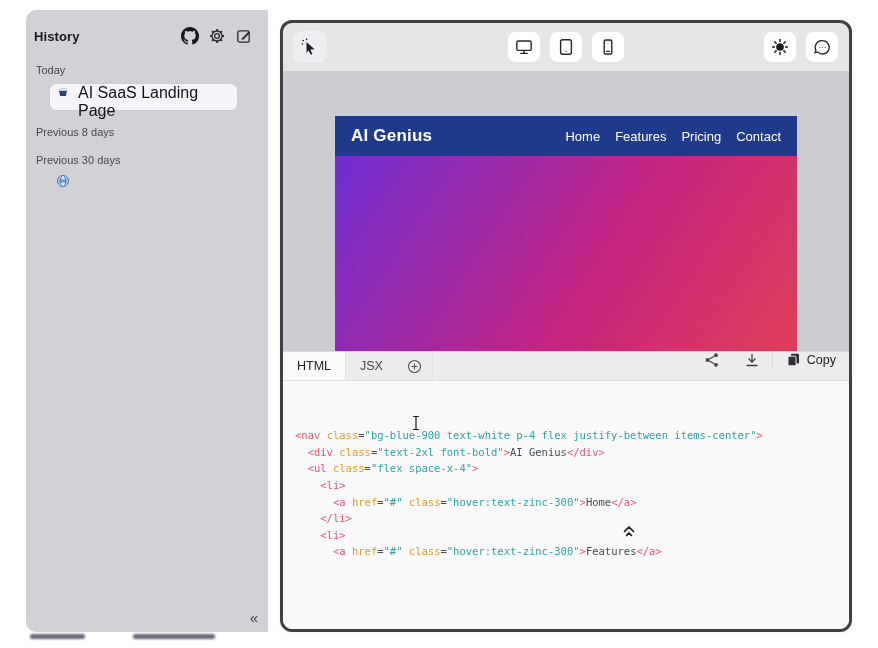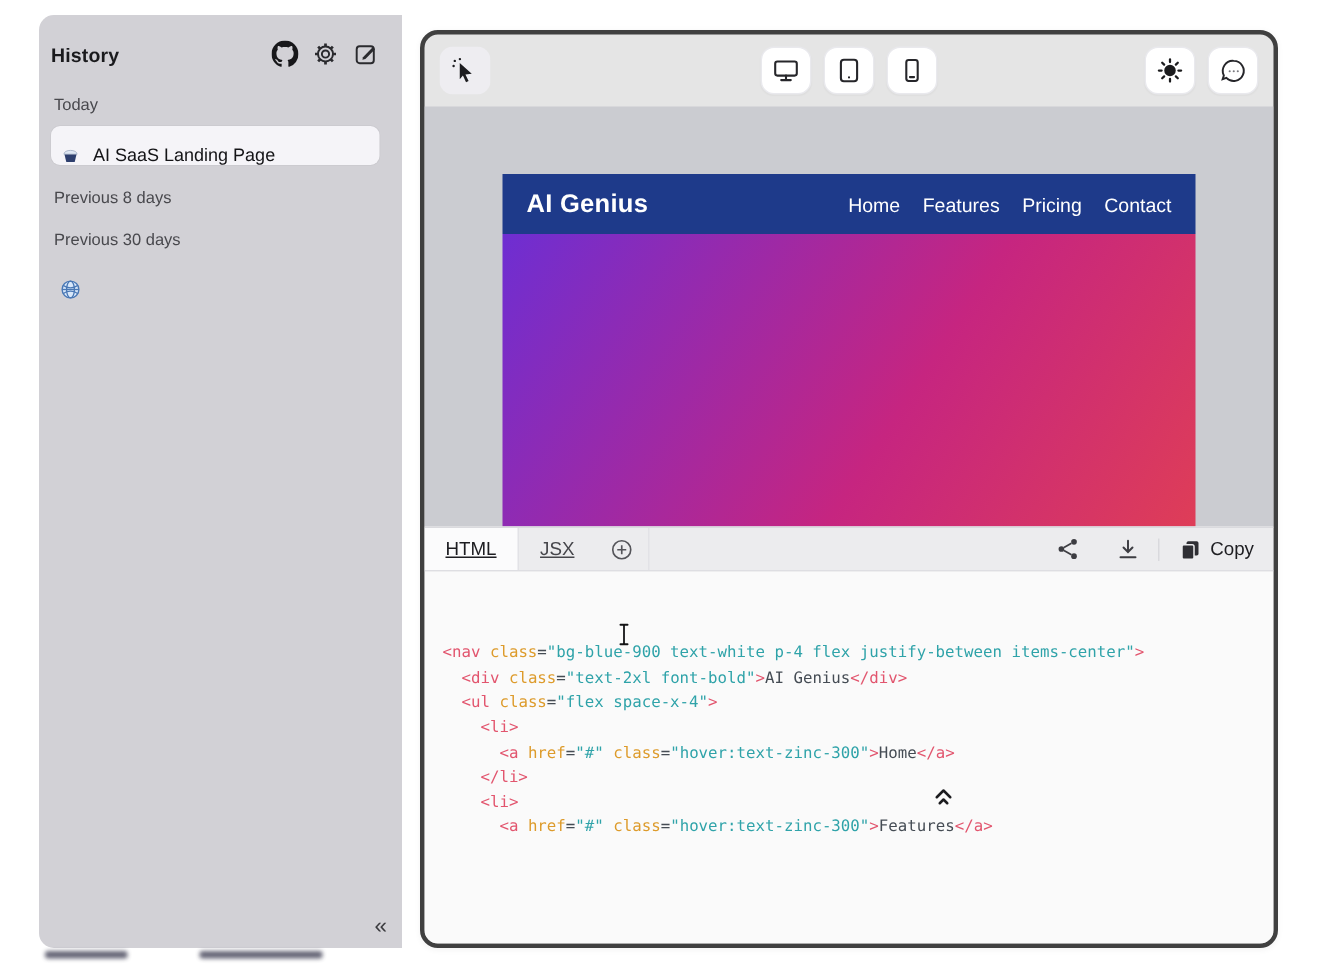--- a/index.html
+++ b/index.html
@@ -10,22 +10,22 @@
             display:flex; border-radius:10px; }
 
   
   .sidebar { width:242px; background:#d2d1d6; border-radius:10px 0 0 10px;
              position:relative; padding:14px 15px 0 8px; flex:none; }
   .sb-header { display:flex; align-items:center; height:24px; }
   .sb-title { font-size:13px; font-weight:600; color:#1a1a1d; letter-spacing:.1px; }
   .sb-icons { margin-left:auto; display:flex; align-items:center; gap:9px; }
   .sb-icon-btn { width:18px; height:18px; display:flex; align-items:center; justify-content:center; color:#1d1d1f; }
   .sb-section { font-size:11px; color:#48484d; margin:16px 0 8px 2px; }
-  .sb-item { display:flex; align-items:flex-end; gap:8px; height:26px; padding:0 6px;
-             font-size:12px; color:#141417; border-radius:6px; margin:2px 0; }
+  .sb-item { display:flex; align-items:flex-start; gap:8px; height:26px; padding:0 6px;
+             font-size:16px; color:#141417; border-radius:6px; margin:2px 16px; }
   .sb-item.selected { background:#f5f4f8; box-shadow:0 0 0 0.5px rgba(0,0,0,.04); }
   .sb-item .mini-icon { width:14px; height:14px; flex:none; }
   .collapse-btn { position:absolute; right:10px; bottom:6px; font-size:15px; color:#3a3a3e; cursor:default; }
 
   
   .main { flex:1; background:#ffffff; border-radius:0 10px 10px 0; position:relative; }
   .card { position:absolute; left:12px; top:10px; right:0; bottom:0;
           background:#e5e5e5; border:3px solid #404040; border-radius:12px;
           box-shadow:0 1px 4px rgba(0,0,0,.05); display:flex; flex-direction:column; overflow:hidden; }
 
@@ -42,24 +42,24 @@
   .site-nav { height:40px; flex:none; color:#fff; display:flex; align-items:center;
               justify-content:space-between; padding:0 16px; }
   .site-brand { font-size:17px; font-weight:bold; letter-spacing:.2px; }
   .site-links { display:flex; gap:15px; font-size:13px; }
   .site-hero { flex:1; }
 
   
   .codebar { height:30px; flex:none; background:#ececee; border-top:1px solid #dadade;
              border-bottom:1px solid #dedee2; display:flex; align-items:stretch;
              font-size:12.5px; color:#46464b; }
-  .tab { display:flex; align-items:center; padding:0 14px;text-decoration:underline; }
+  .tab { display:flex; align-items:center; padding:0 14px; }
   .tab.active { background:#fbfbfc; color:#1d1d21; border-right:1px solid #e2e2e6; font-weight:500; }
   .tab-plus { display:flex; align-items:center; padding:0 10px; border-right:1px solid #e2e2e6; }
-  .code-actions { margin-left:auto; display:flex; align-items:center; }
+  .code-actions { margin-left:auto; display:flex; align-items:flex-start; }
   .action-icon { display:flex; align-items:center; padding:0 12px; }
   .copy-btn { display:flex; align-items:center; gap:6px; padding:0 13px;
               border-left:1px solid #d9d9dd; color:#1d1d21; }
 
   .code-area { flex:1; background:#fafafa; padding:13px 0 0 12px; position:relative;
                font-family:"DejaVu Sans Mono","Liberation Mono",monospace;
                font-size:10.5px; line-height:16.6px; white-space:pre; overflow:hidden; }
   .tok-tag   { color:#e2556e;margin-top:43px; }
   .tok-attr  { color:#dd9b2b; }
   .tok-str   { color:#2fa3a9; }

